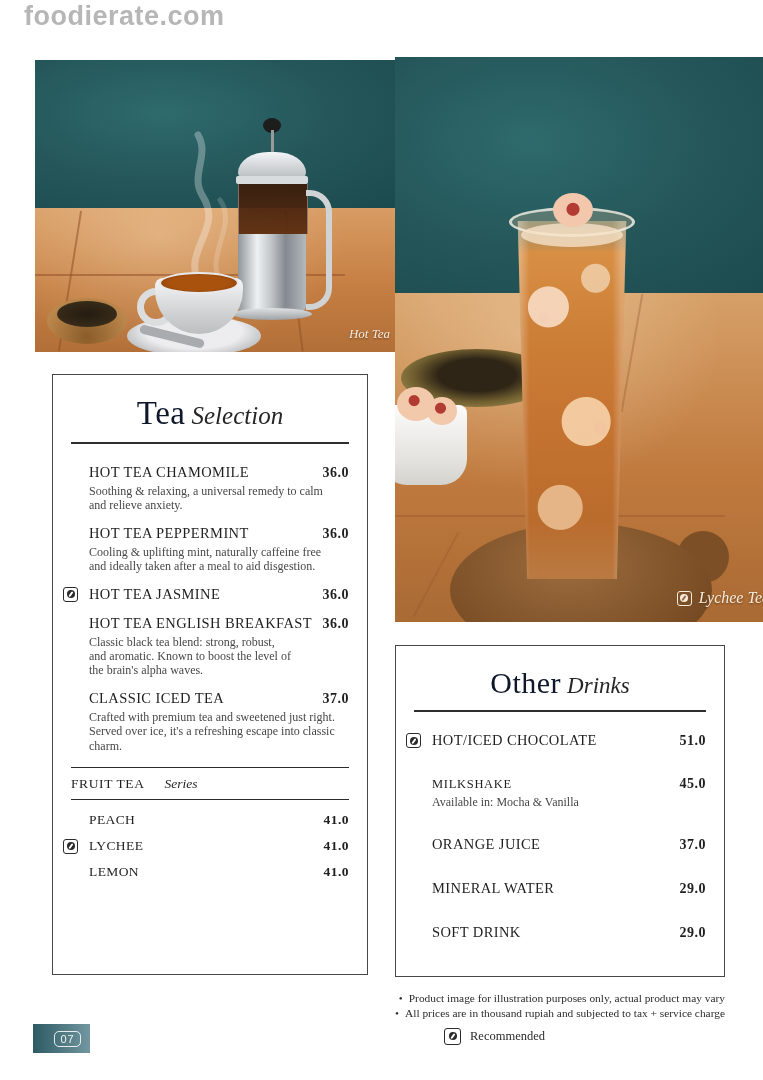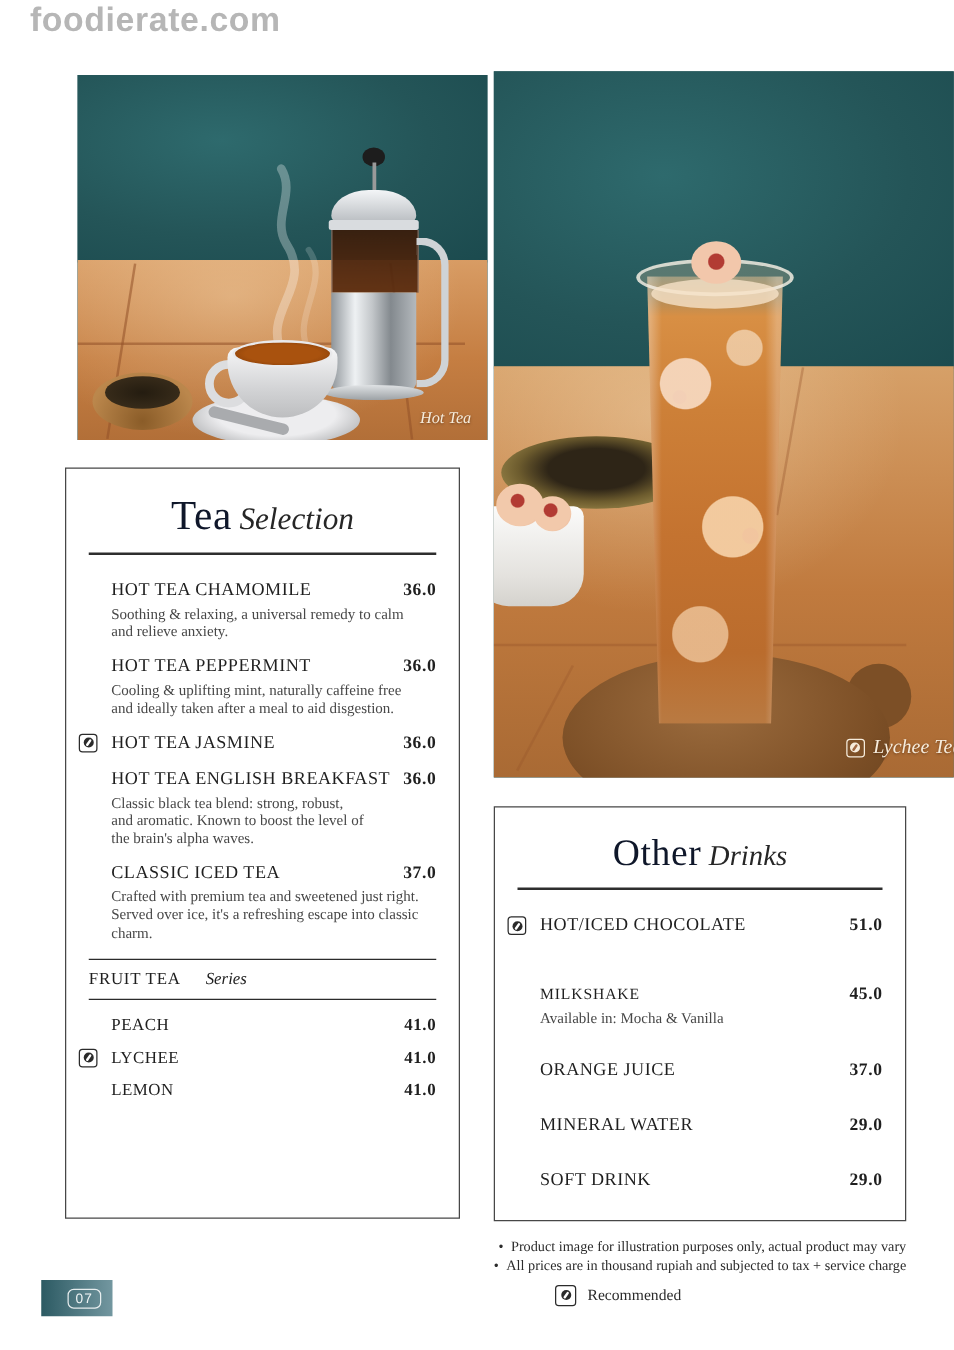--- a/index.html
+++ b/index.html
@@ -5,21 +5,21 @@
   html,body{margin:0;padding:0;}
   body{width:763px;height:1080px;position:relative;background:#ffffff;overflow:hidden;
        font-family:"Liberation Serif",serif;color:#1f1f1f;}
 
   
   .watermark{position:absolute;left:24px;top:1px;font-family:"Liberation Sans",sans-serif;
              font-size:27px;font-weight:700;color:#b6b6b6;letter-spacing:.5px;}
 
   
   .photo{position:absolute;overflow:hidden;background:#1f5054;}
-  .photo-left{left:62px;top:60px;width:328px;height:292px;}
+  .photo-left{left:35px;top:60px;width:328px;height:292px;padding-left:40px;}
   .photo-right{left:395px;top:57px;width:388px;height:565px;}
   .bg-teal{position:absolute;left:0;top:0;width:100%;
            background:radial-gradient(ellipse at 35% 35%, #2e6a6d 0%, #245558 55%, #1b4a4e 100%);}
   .photo-left .bg-teal{height:150px;}
   .photo-right .bg-teal{height:238px;}
   .bg-table{position:absolute;left:0;width:100%;}
   .photo-left .bg-table{top:148px;height:144px;
       background:linear-gradient(180deg,#d89c64 0%,#c57e42 55%,#b26f38 100%);}
   .photo-right .bg-table{top:236px;height:329px;
       background:linear-gradient(180deg,#d6a068 0%,#c07a3e 55%,#a96a34 100%);}
@@ -125,21 +125,21 @@
 
   .fruit-band{border-top:1.5px solid #2b2b2b;border-bottom:1.5px solid #2b2b2b;
       padding:6px 0 7px;margin:14px 0 12px;}
   .fruit-band .big{font-size:13.5px;letter-spacing:.6px;}
   .fruit-band .accent{font-style:italic;font-size:13.5px;margin-left:20px;}
   .fruit-list .menu-item{margin-bottom:10px;text-align:center;}
   .fruit-list .item-name{font-size:13.5px;}
   .fruit-list .item-price{font-size:13.5px;}
 
   .other-list .menu-item{margin-bottom:27px;}
-  .other-list .menu-item:nth-child(2) .item-name{font-size:12.5px;letter-spacing:.7px;margin-top:12px;}
+  .other-list .menu-item:nth-child(2) .item-name{font-size:12.5px;letter-spacing:.7px;}
 
   
   .footnotes{position:absolute;left:395px;top:991px;width:330px;font-size:11.4px;color:#2b2b2b;}
   .footnote{display:flex;gap:6px;justify-content:flex-end;line-height:1.35;}
   .footnote .bullet{flex:0 0 auto;}
   .legend{display:flex;align-items:center;gap:9px;margin-top:6px;margin-left:49px;font-size:12.5px;}
   .legend .rec-icon{width:17px;height:17px;}
 
   
   .page-badge{position:absolute;left:33px;top:1024px;width:57px;height:29px;

